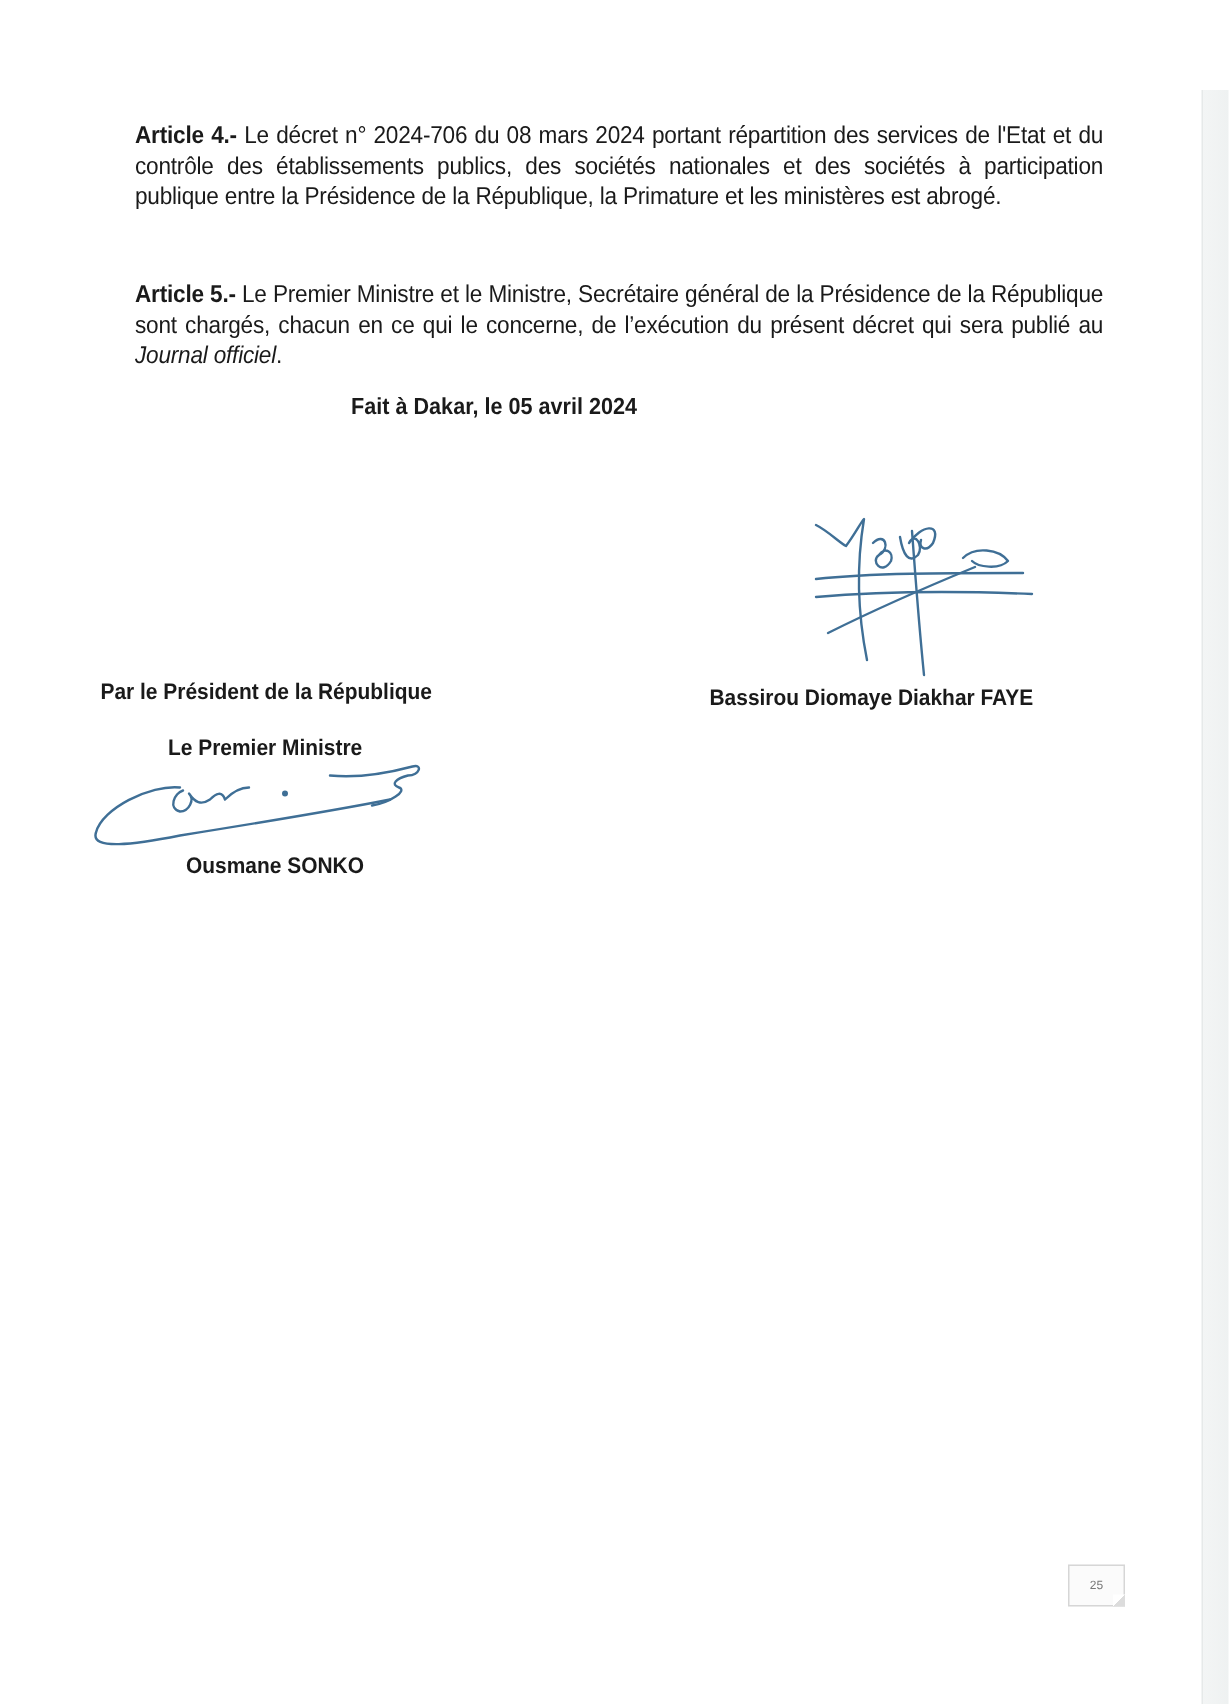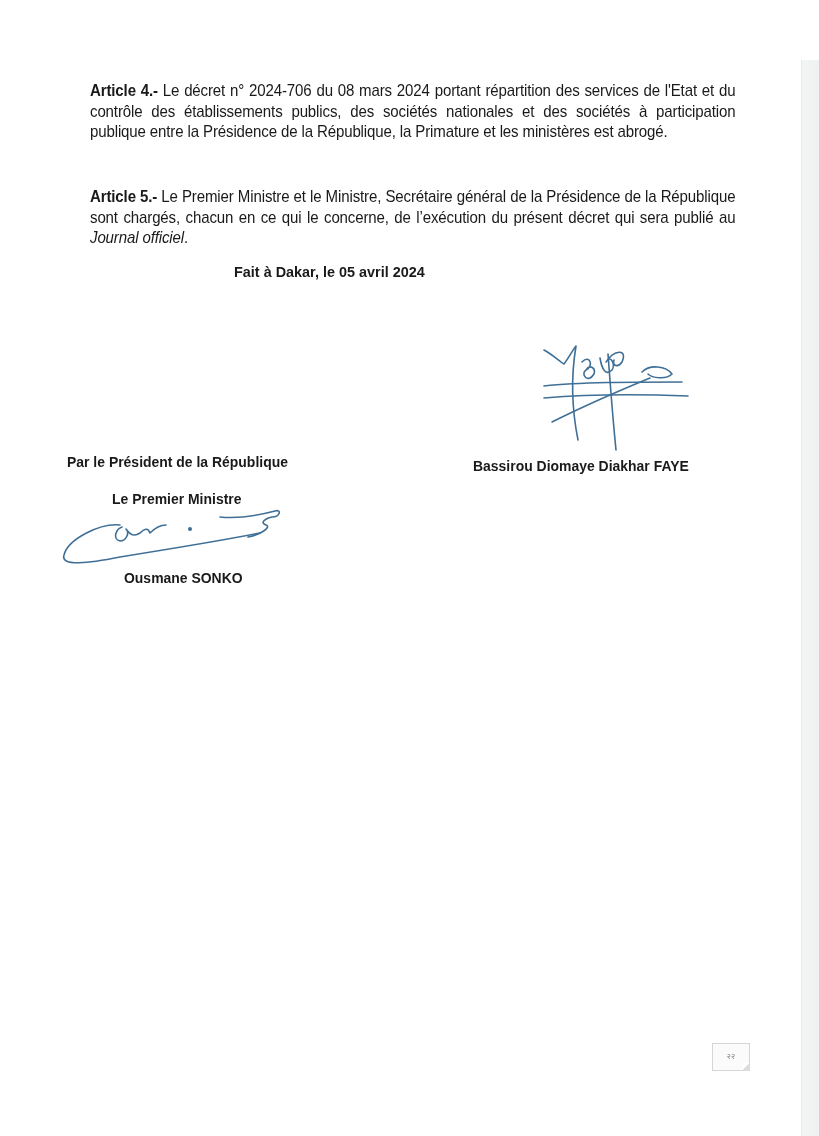--- a/index.html
+++ b/index.html
@@ -80,13 +80,13 @@
   <g fill="none" stroke="#3f6f96" stroke-width="1.6" stroke-linecap="round" stroke-linejoin="round">
     <path d="M60 20 C40 18, 8 34, 4 50 C0 62, 30 58, 60 52 C110 44, 160 36, 200 28"></path>
     <path d="M62 22 C56 24, 52 34, 60 36 C66 36, 70 28, 66 24 C70 30, 74 32, 80 28 C84 24, 88 22, 90 28 C94 24, 100 20, 106 20"></path>
     <circle cx="130" cy="24" r="1.2" fill="#3f6f96"></circle>
     <path d="M160 12 C180 14, 200 10, 215 6 C222 4, 220 12, 212 12 C204 14, 200 18, 206 20 C212 22, 200 30, 188 32"></path>
   </g>
 </svg>
 
 <div class="bold-line" id="pm-name">Ousmane SONKO</div>
 
-<div class="page-num">२२</div>
+<div class="page-num">25</div>
 
 </body></html>

